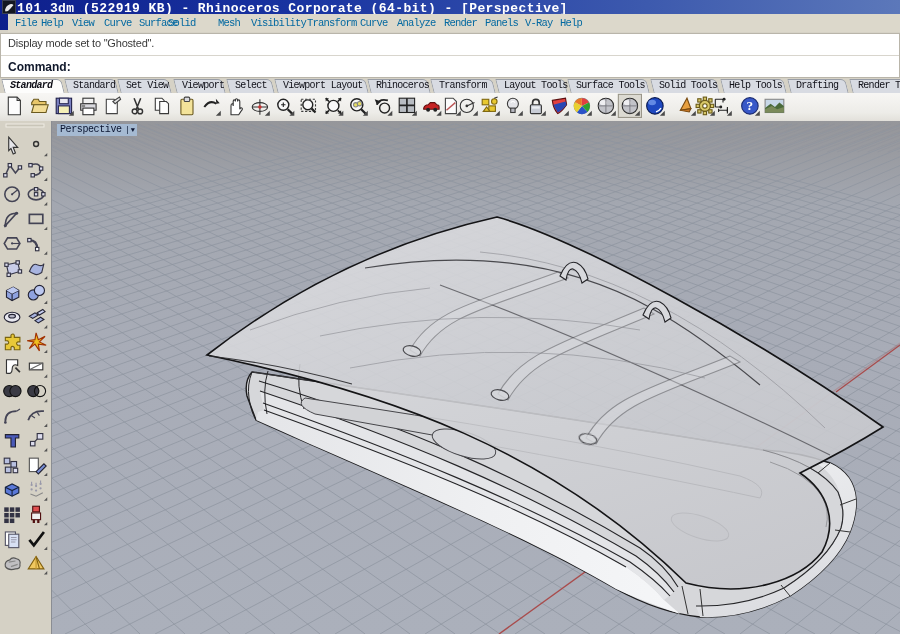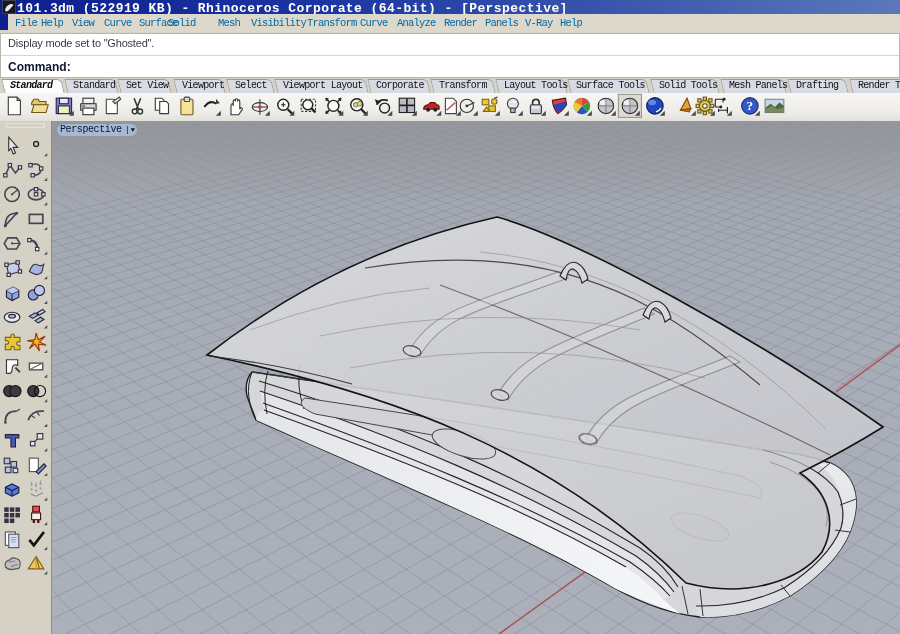--- a/index.html
+++ b/index.html
@@ -13,21 +13,21 @@
 #cmdline{position:absolute;left:0px;top:21px;width:898px;height:22px;border-top:1px solid #d8d5cd;}
 #cmd{position:absolute;left:7px;top:4px;font:bold 12px "Liberation Sans",sans-serif;color:#0f172a;}
 #tabs{position:absolute;left:0;top:79px;width:900px;height:14px;background:#D6D2C6;}
 .tab{position:absolute;top:0;height:13px;background:#D8DBE2;border:1px solid #989da6;border-bottom:none;border-radius:0 5px 0 0;transform:skewX(14deg);}
 .tab.act{background:#FDFDFC;z-index:3;}
 .tablbl{position:absolute;top:1px;height:12px;font:10px "Liberation Mono",monospace;letter-spacing:-0.7px;color:#101018;white-space:nowrap;z-index:4;}
 .tablbl.b{font-weight:bold;font-style:italic;}
 #tbar{position:absolute;left:0;top:93px;width:900px;height:28px;background:linear-gradient(#F7F6F4,#EDECE8 70%,#E2E0DA);border-bottom:1px solid #c9c5ba;}
 #side{position:absolute;left:0;top:121px;width:51px;height:513px;background:#D5D1C5;}
 #vp{position:absolute;left:51px;top:121px;width:849px;height:513px;border-left:1px solid #8a8d93;background:linear-gradient(#95969A 0%,#9A9CA2 7%,#A3A7B0 16%,#A8ACB7 45%,#ABB0BB 100%);}
-#vplabel{position:absolute;left:5px;top:3px;background:#A5BAD2;color:#0A1430;font:10px "Liberation Mono",monospace;letter-spacing:-0.4px;padding:0 3px 1px 3px;border-radius:6px;}
+#vplabel{position:absolute;left:5px;top:3px;background:#A5BAD2;color:#0A1430;font:10px "Liberation Mono",monospace;letter-spacing:-0.4px;padding:0 3px 1px 3px;}
 #vplabel .arr{display:inline-block;margin-left:5px;border-left:1px solid #40506a;padding-left:3px;font-size:7px;}
 svg{position:absolute;left:0;top:0;}
 </style></head><body>
 <div id="title">
     <div id="rhico">
       <svg width="12" height="12">
         <path d="M2 9 Q3 5 5.5 4 Q8.5 2 10.5 4 Q8.5 6 7.5 7.5 Q5.5 10.5 2.5 10.5 Z" fill="#e8e8ea"></path>
       </svg>
     </div>
 <div class="txt">101.3dm (522919 KB) - Rhinoceros Corporate (64-bit) - [Perspective]</div>
@@ -62,31 +62,31 @@
     <div class="tablbl" style="left:73px">Standard</div>
     <div class="tab" style="left:119px;width:49px"></div>
     <div class="tablbl" style="left:126px">Set View</div>
     <div class="tab" style="left:175px;width:47px"></div>
     <div class="tablbl" style="left:182px">Viewport</div>
     <div class="tab" style="left:228px;width:43px"></div>
     <div class="tablbl" style="left:235px">Select</div>
     <div class="tab" style="left:276px;width:89px"></div>
     <div class="tablbl" style="left:283px">Viewport Layout</div>
     <div class="tab" style="left:369px;width:58px"></div>
-    <div class="tablbl" style="left:376px">Corporate</div>
+    <div class="tablbl" style="left:376px">Rhinoceros</div>
     <div class="tab" style="left:432px;width:60px"></div>
     <div class="tablbl" style="left:439px">Transform</div>
     <div class="tab" style="left:497px;width:67px"></div>
     <div class="tablbl" style="left:504px">Layout Tools</div>
     <div class="tab" style="left:569px;width:77px"></div>
     <div class="tablbl" style="left:576px">Surface Tools</div>
     <div class="tab" style="left:652px;width:64px"></div>
     <div class="tablbl" style="left:659px">Solid Tools</div>
     <div class="tab" style="left:722px;width:61px"></div>
-    <div class="tablbl" style="left:729px">Mesh Panels</div>
+    <div class="tablbl" style="left:729px">Help Tools</div>
     <div class="tab" style="left:789px;width:56px"></div>
     <div class="tablbl" style="left:796px">Drafting</div>
     <div class="tab" style="left:851px;width:60px"></div>
     <div class="tablbl" style="left:858px">Render Tools</div>
   </div>
 <div id="tbar">
     <svg width="900" height="28" style="left:0;top:0">
       <g transform="translate(0,4)">
         <g transform="translate(5.0,-1) scale(1.1)">
           <path d="M3 1 H11 L14 4 V17 H3 Z" fill="#fdfdfd" stroke="#3a3a3a"></path>

